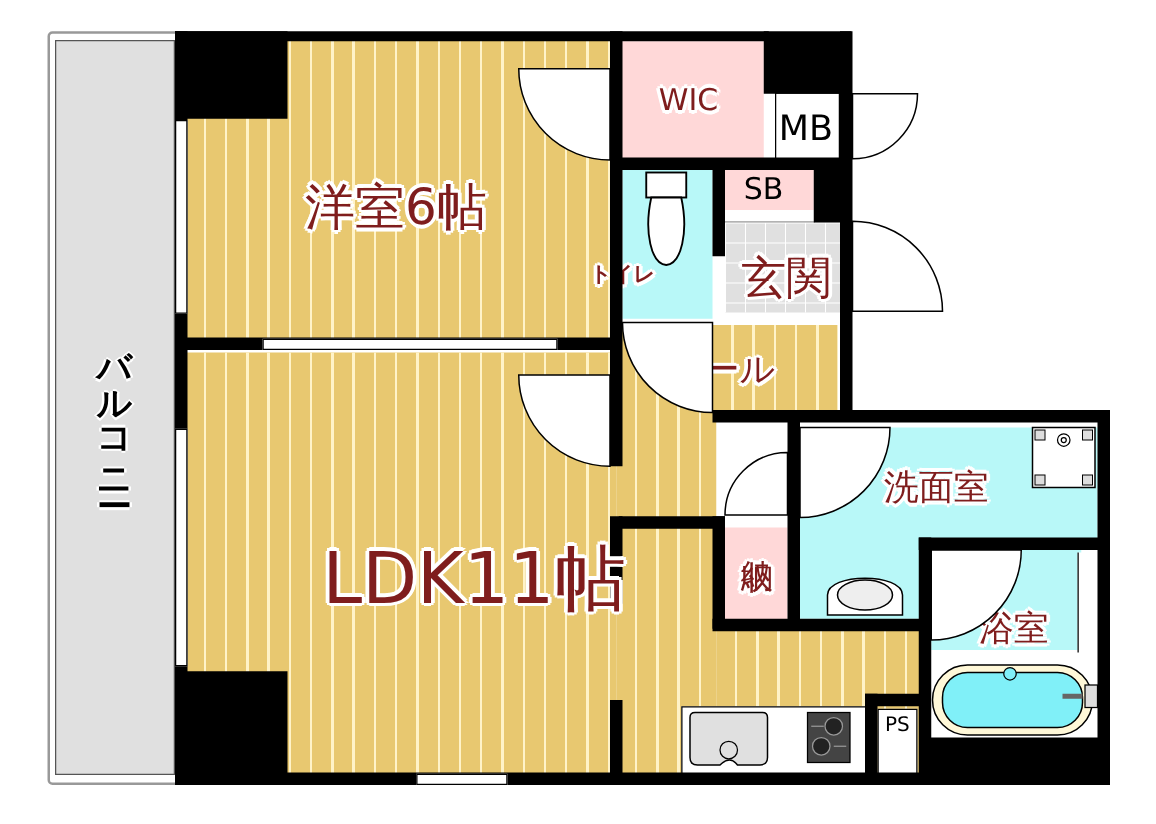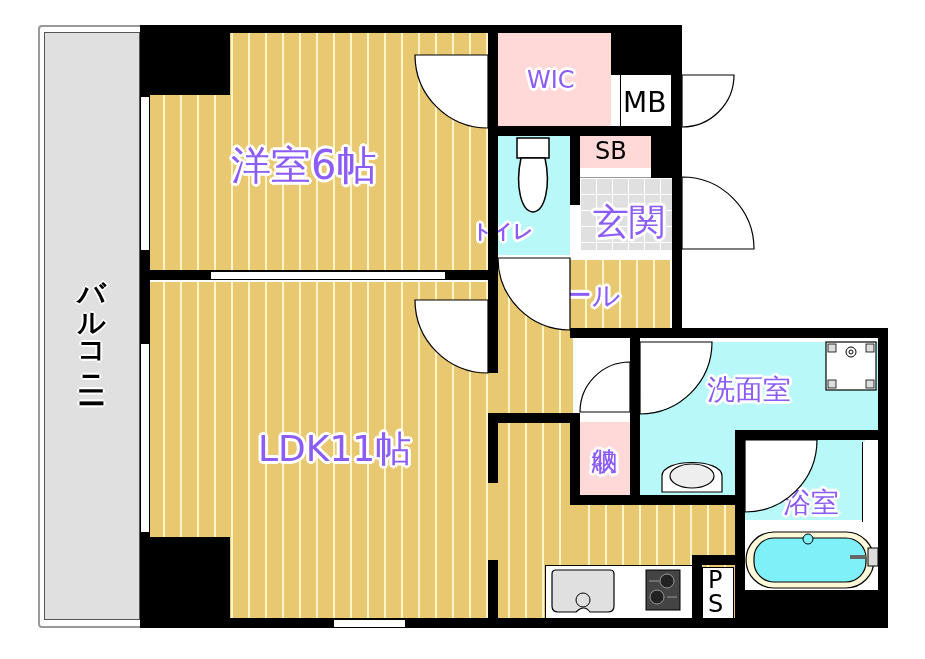--- a/index.html
+++ b/index.html
@@ -1,20 +1,20 @@
 <!DOCTYPE html>
 <html><head>
 <meta charset="utf-8">
 <style>
   html,body{margin:0;padding:0;background:#fff;}
   body{width:925px;height:659px;position:relative;overflow:hidden;font-family:"DejaVu Sans","Liberation Sans",sans-serif;}
   .abs{position:absolute;box-sizing:border-box;}
   .wood{background-color:#e8c870;background-image:repeating-linear-gradient(90deg,transparent 0,transparent 15px,#fff3c8 15px,#fff3c8 17px);}
   .wall{background:#000;}
-  .lbl{position:absolute;color:#8b5cf6;font-weight:bold;white-space:nowrap;
+  .lbl{position:absolute;color:#7f1d1d;font-weight:bold;white-space:nowrap;
        text-shadow:-2px -2px 0 #fff,2px -2px 0 #fff,-2px 2px 0 #fff,2px 2px 0 #fff,0 -3px 0 #fff,0 3px 0 #fff,-3px 0 0 #fff,3px 0 0 #fff;}
   .plain{position:absolute;color:#000;white-space:nowrap;}
   .win{background:#fff;border:1.5px solid #000;}
   svg{position:absolute;overflow:visible;}
 </style>
 </head>
 <body>
 
 <div class="abs" style="left:38px;top:25px;width:108px;height:603px;border:2px solid #999;border-radius:4px;background:#fff;"></div>
 <div class="abs" style="left:44px;top:32px;width:96px;height:588px;background:#e0e0e0;border:1px solid #555;"></div>
@@ -31,21 +31,21 @@
 <div class="abs" style="left:620px;top:74px;width:52px;height:54px;background:#fff;border:1px solid #000;"></div>
 <div class="plain" style="left:623px;top:86px;font-size:28px;">MB</div>
 <div class="abs" style="left:579px;top:136px;width:72px;height:32px;background:#ffd8d8;"></div>
 <div class="plain" style="left:595px;top:137px;font-size:24px;">SB</div>
 
 <div class="abs" style="left:498px;top:135px;width:72px;height:120px;background:#b8f8f8;"></div>
 <svg style="left:515px;top:136px;" width="40" height="80">
   <rect x="2" y="2" width="32" height="20" fill="#fff" stroke="#000" stroke-width="1.5"></rect>
   <path d="M6 22 C0 50 6 75 18 76 C30 75 36 50 30 22 Z" fill="#fff" stroke="#000" stroke-width="1.5"></path>
 </svg>
-<div class="lbl" style="left:472px;top:208px;font-size:20px;margin-top:10px;">トイレ</div>
+<div class="lbl" style="left:472px;top:208px;font-size:17px;">トイレ</div>
 
 <div class="abs" style="left:580px;top:178px;width:92px;height:72px;background-color:#e0e0e0;background-image:linear-gradient(#fff 1px,transparent 1px),linear-gradient(90deg,#fff 1px,transparent 1px);background-size:16px 16px;"></div>
 <div class="abs" style="left:580px;top:168px;width:72px;height:10px;background:#fff;border-bottom:1px solid #999;"></div>
 <div class="lbl" style="left:593px;top:198px;font-size:36px;font-weight:normal;">玄関</div>
 
 <div class="lbl" style="left:535px;top:277px;font-size:28px;font-weight:normal;">ホール</div>
 
 <div class="abs" style="left:638px;top:342px;width:240px;height:96px;background:#b8f8f8;"></div>
 <div class="abs" style="left:638px;top:435px;width:100px;height:60px;background:#b8f8f8;"></div>
 <div class="lbl" style="left:707px;top:371px;font-size:28px;font-weight:normal;">洗面室</div>
@@ -85,21 +85,21 @@
 </svg>
 <svg style="left:645px;top:569px;" width="36" height="42">
   <rect x="1" y="1" width="34" height="40" fill="#444" stroke="#000"></rect>
   <circle cx="22" cy="12" r="7" fill="#222" stroke="#999"></circle>
   <circle cx="12" cy="28" r="7" fill="#222" stroke="#999"></circle>
   <line x1="4" y1="12" x2="14" y2="12" stroke="#999"></line>
   <line x1="22" y1="28" x2="32" y2="28" stroke="#999"></line>
 </svg>
 
 <div class="abs" style="left:702px;top:567px;width:32px;height:53px;background:#fff;border:1px solid #000;"></div>
-<div class="plain" style="left:708px;top:568px;font-size:24px;line-height:24px;width:20px;word-break:break-all;white-space:normal;">PS</div>
+<div class="plain" style="left:708px;top:568px;font-size:16px;line-height:24px;width:20px;word-break:break-all;white-space:normal;">PS</div>
 
 <div class="abs wall" style="left:140px;top:25px;width:10px;height:603px;"></div>
 <div class="abs wall" style="left:140px;top:25px;width:90px;height:70px;"></div>
 <div class="abs wall" style="left:140px;top:25px;width:475px;height:8px;"></div>
 <div class="abs wall" style="left:611px;top:25px;width:70px;height:50px;"></div>
 <div class="abs wall" style="left:672px;top:25px;width:10px;height:310px;"></div>
 <div class="abs wall" style="left:140px;top:537px;width:90px;height:91px;"></div>
 <div class="abs wall" style="left:140px;top:618px;width:745px;height:10px;"></div>
 <div class="abs wall" style="left:878px;top:330px;width:10px;height:298px;"></div>
 <div class="abs wall" style="left:570px;top:328px;width:318px;height:10px;"></div>
@@ -143,14 +143,14 @@
 <svg style="left:640px;top:342px;" width="75" height="75">
   <path d="M0 0 L72 0 A72 72 0 0 1 0 72 Z" fill="#fff" stroke="#000" stroke-width="1.2"></path>
 </svg>
 <svg style="left:580px;top:362px;" width="52" height="52">
   <path d="M50 0 A50 50 0 0 0 0 50 L50 50 Z" fill="#fff" stroke="#000" stroke-width="1.2"></path>
 </svg>
 <svg style="left:745px;top:440px;" width="75" height="80">
   <path d="M0 0 L72 0 A72 72 0 0 1 0 72 Z" fill="#fff" stroke="#000" stroke-width="1.2"></path>
 </svg>
 
-<div class="lbl" style="left:231px;top:138px;font-size:40px;font-weight:normal;">洋室6帖</div>
-<div class="lbl" style="left:258px;top:425px;font-size:36px;font-weight:normal;">LDK11帖</div>
+<div class="lbl" style="left:244px;top:138px;font-size:40px;font-weight:normal;">洋室6帖</div>
+<div class="lbl" style="left:258px;top:425px;font-size:57px;font-weight:normal;">LDK11帖</div>
 
 </body></html>

